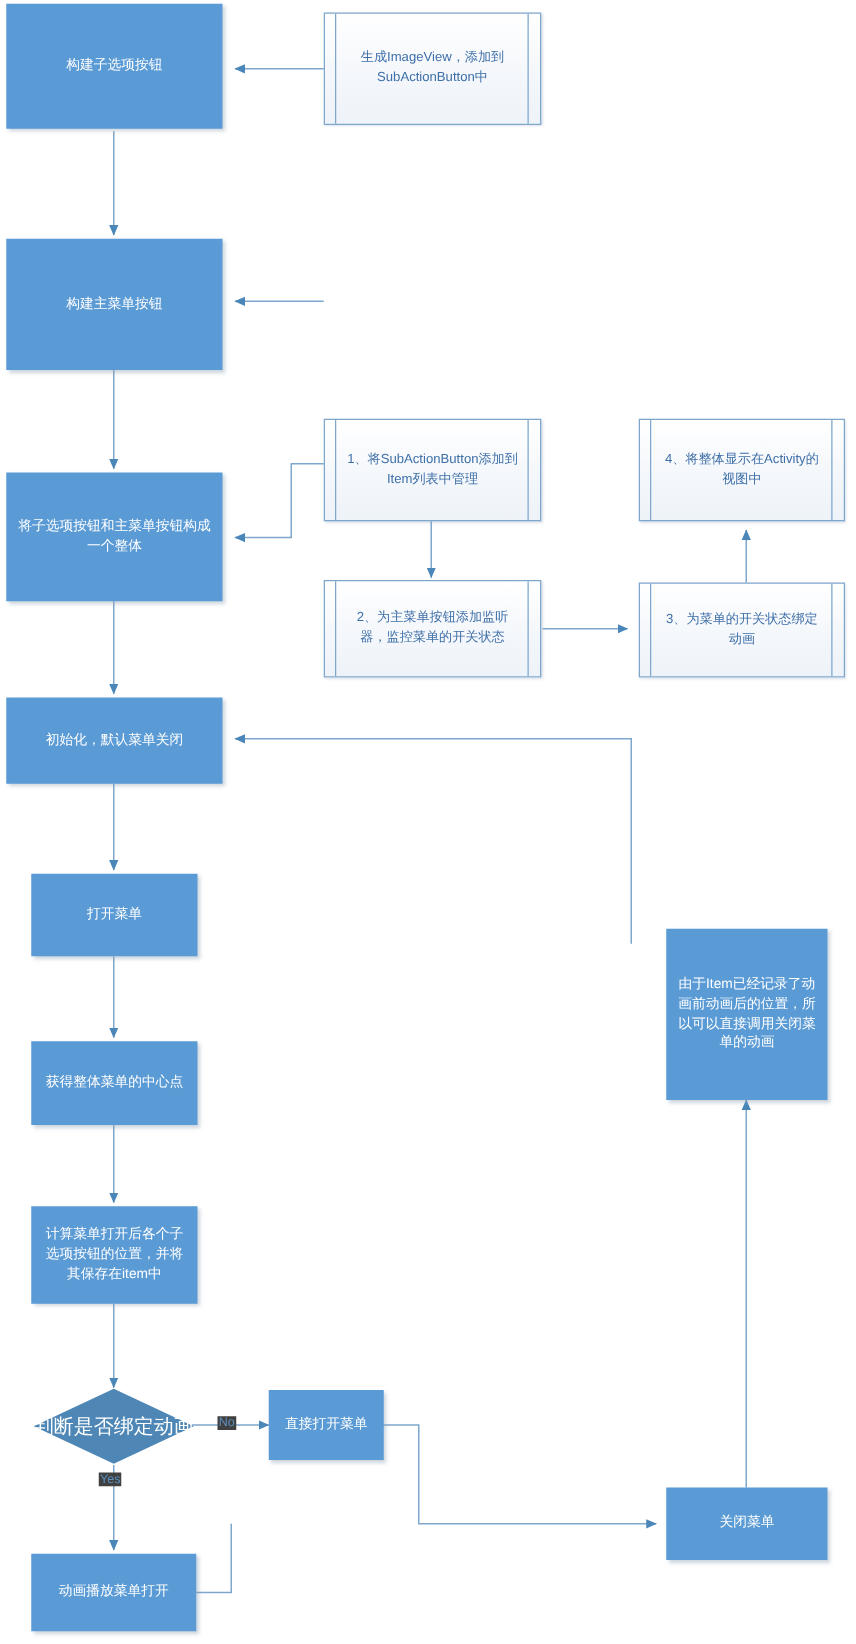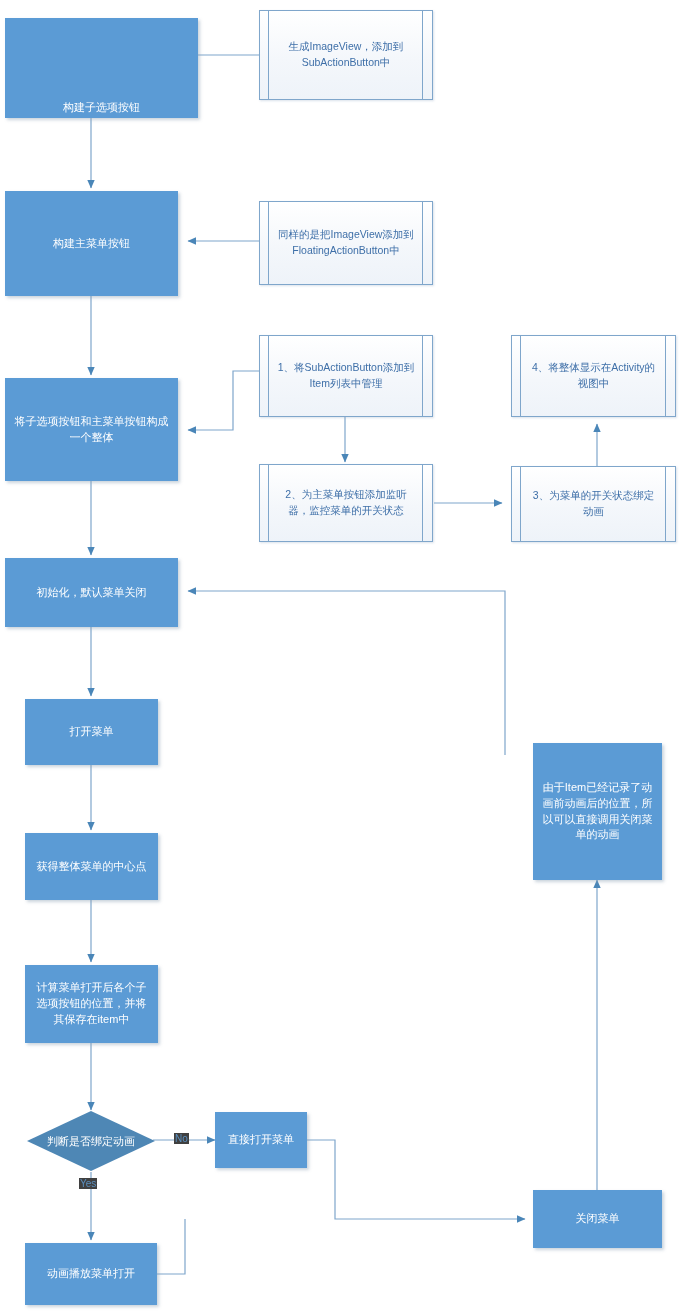--- a/index.html
+++ b/index.html
@@ -68,21 +68,21 @@
     position: absolute;
   }
   .decision svg { display: block; }
   .decision .dlabel {
     position: absolute;
     left: 0; right: 0; top: 0; bottom: 0;
     display: flex;
     align-items: center;
     justify-content: center;
     color: #ffffff;
-    font-size: 11px;
+    font-size: 16px;
     text-align: center;
   }
 
   
   #wires {
     position: absolute;
     left: 0; top: 0;
     width: 685px;
     height: 1315px;
     pointer-events: none;
@@ -141,39 +141,34 @@
       <path d="M91,1172 L91,1240" marker-end="url(#arr)"></path>
 
       <path d="M303,1140 L335,1140 L335,1219 L525,1219" marker-end="url(#arr)"></path>
 
       <path d="M157,1274 L185,1274 L185,1219"></path>
 
       <path d="M597,1190 L597,880" marker-end="url(#arr)"></path>
     </g>
   </svg>
 
-  <div class="node proc" style="left:5px; top:18px; width:193px; height:100px;align-items:flex-end;">
+  <div class="node proc" style="left:5px; top:3px; width:173px; height:100px;">
     <span class="txt">构建子选项按钮</span>
   </div>
 
   <div class="node note" style="left:259px; top:10px; width:174px; height:90px;">
     <span class="bar-l"></span>
     <span class="bar-r"></span>
     <span class="txt">生成ImageView，添加到SubActionButton中</span>
   </div>
 
   <div class="node proc" style="left:5px; top:191px; width:173px; height:105px;">
     <span class="txt">构建主菜单按钮</span>
   </div>
 
-  <div class="node note" style="left:259px; top:201px; width:174px; height:84px;">
-    <span class="bar-l"></span>
-    <span class="bar-r"></span>
-    <span class="txt">同样的是把ImageView添加到FloatingActionButton中</span>
-  </div>
 
   <div class="node proc" style="left:5px; top:378px; width:173px; height:103px;">
     <span class="txt">将子选项按钮和主菜单按钮构成一个整体</span>
   </div>
 
   <div class="node note" style="left:259px; top:335px; width:174px; height:82px;">
     <span class="bar-l"></span>
     <span class="bar-r"></span>
     <span class="txt">1、将SubActionButton添加到Item列表中管理</span>
   </div>

